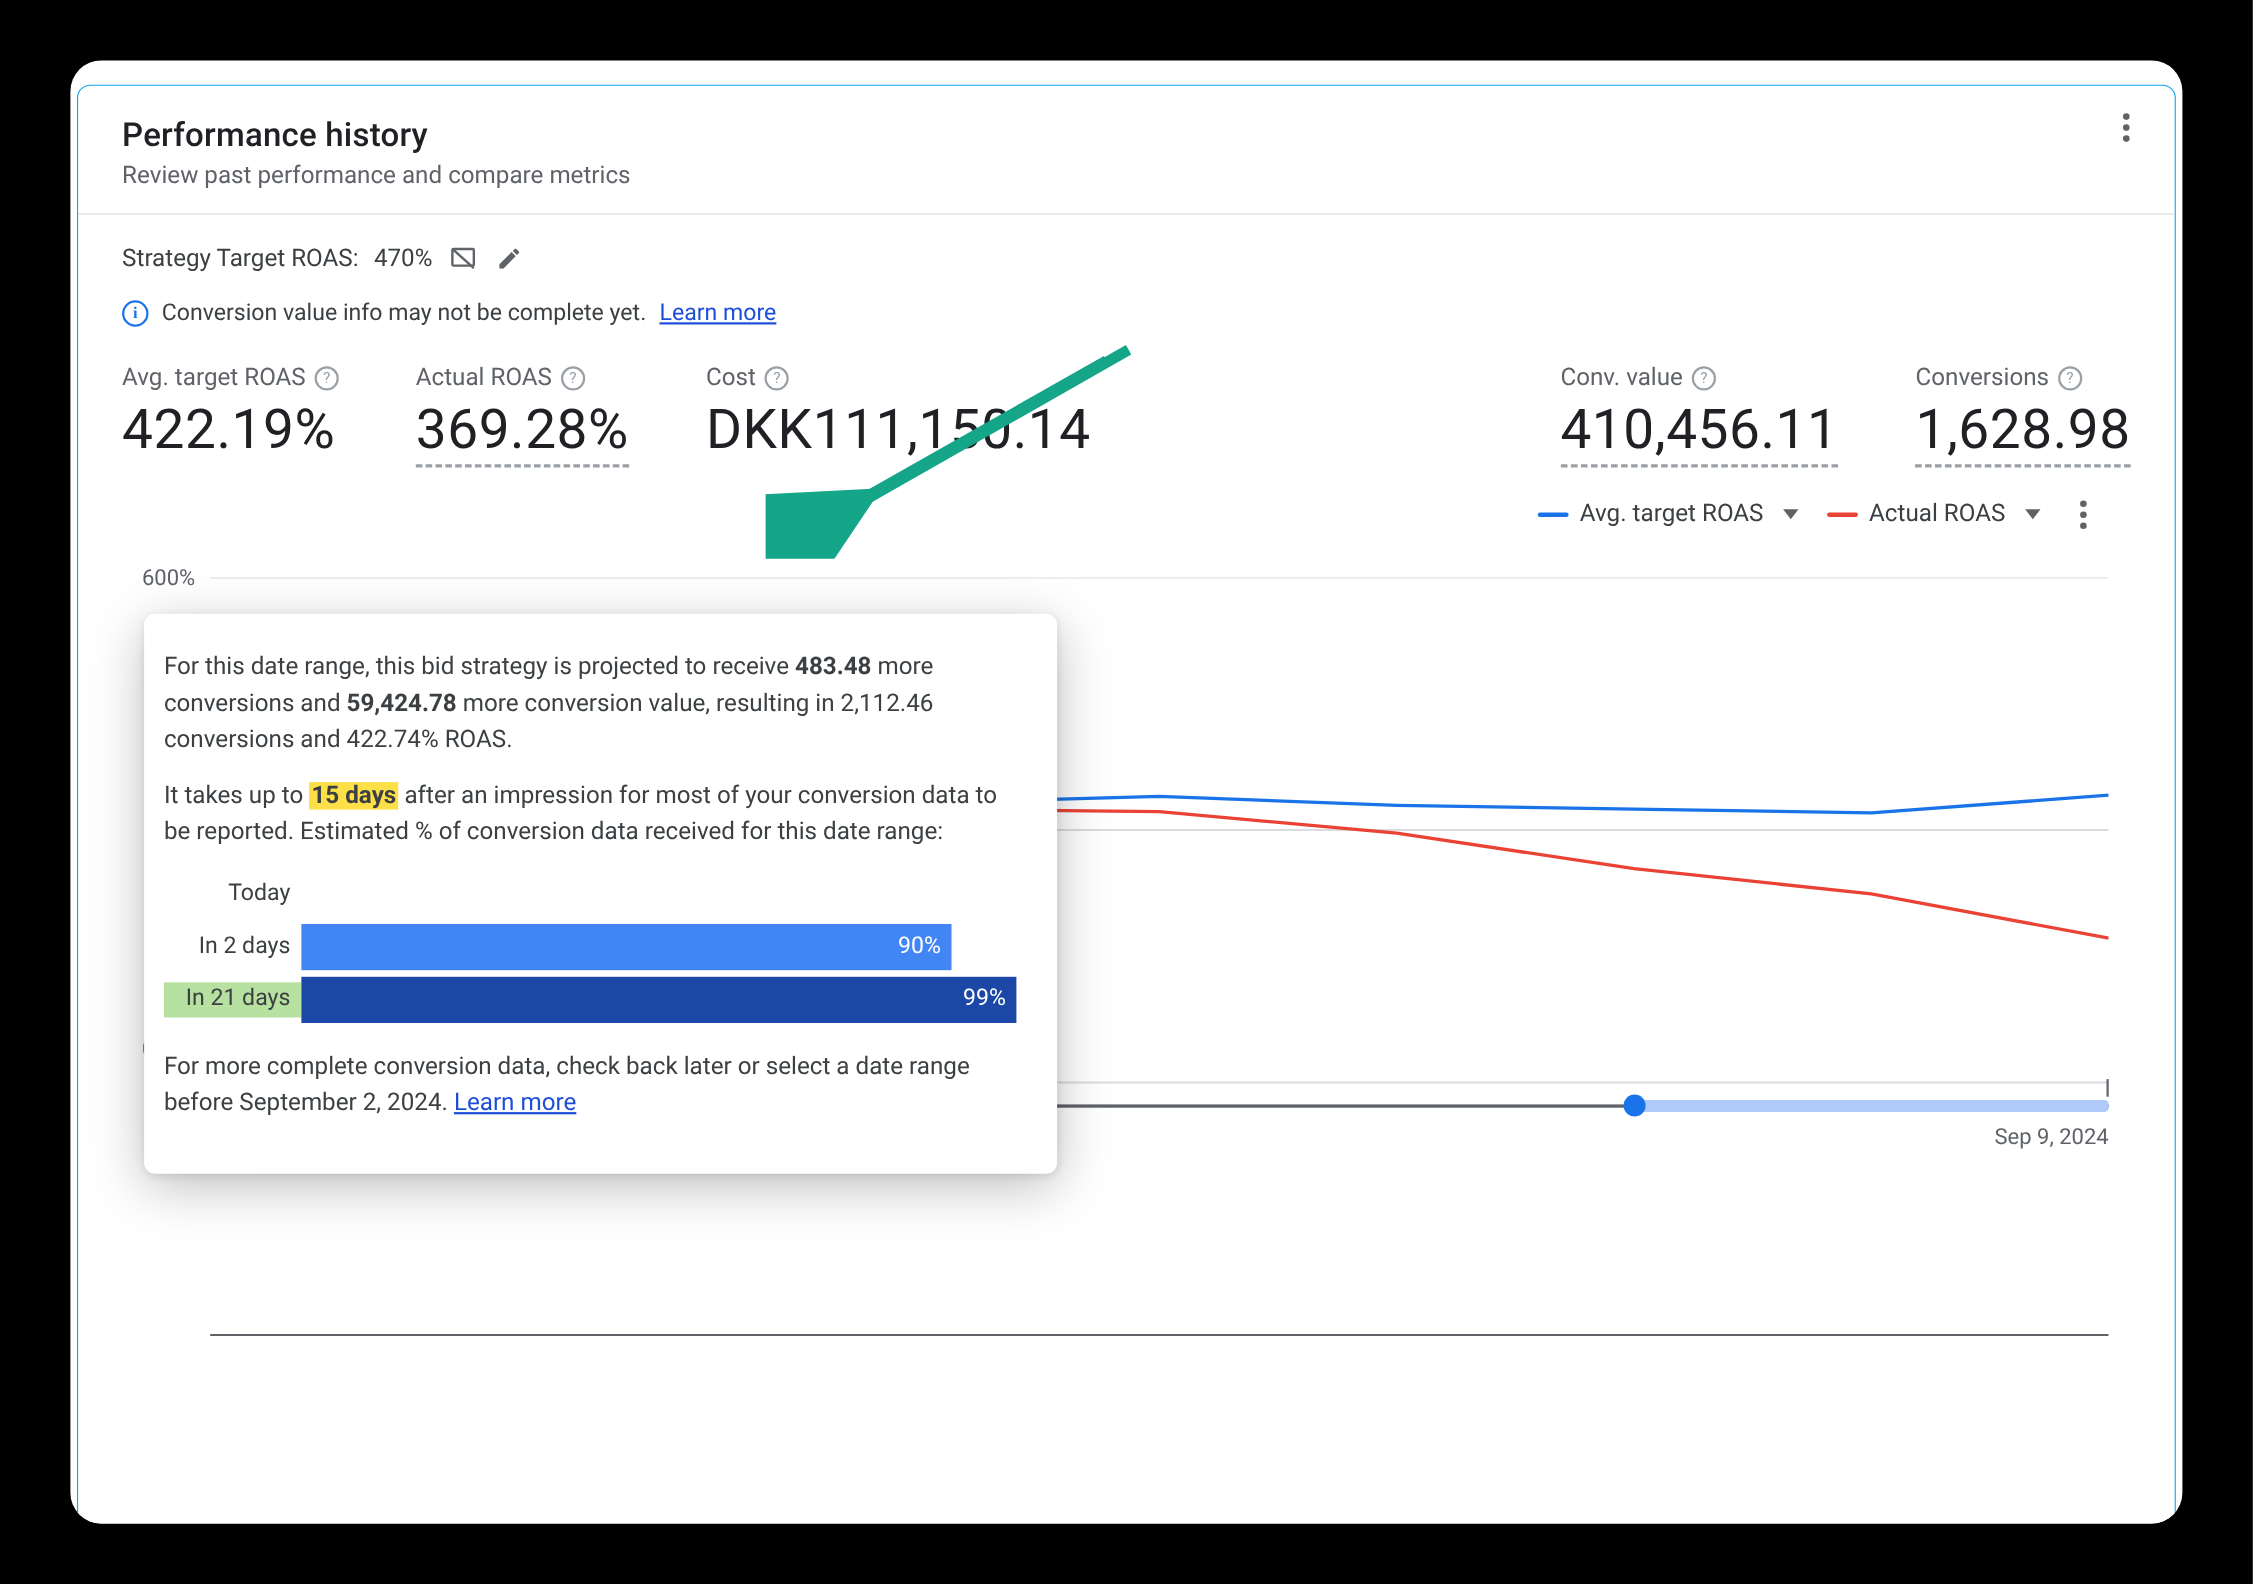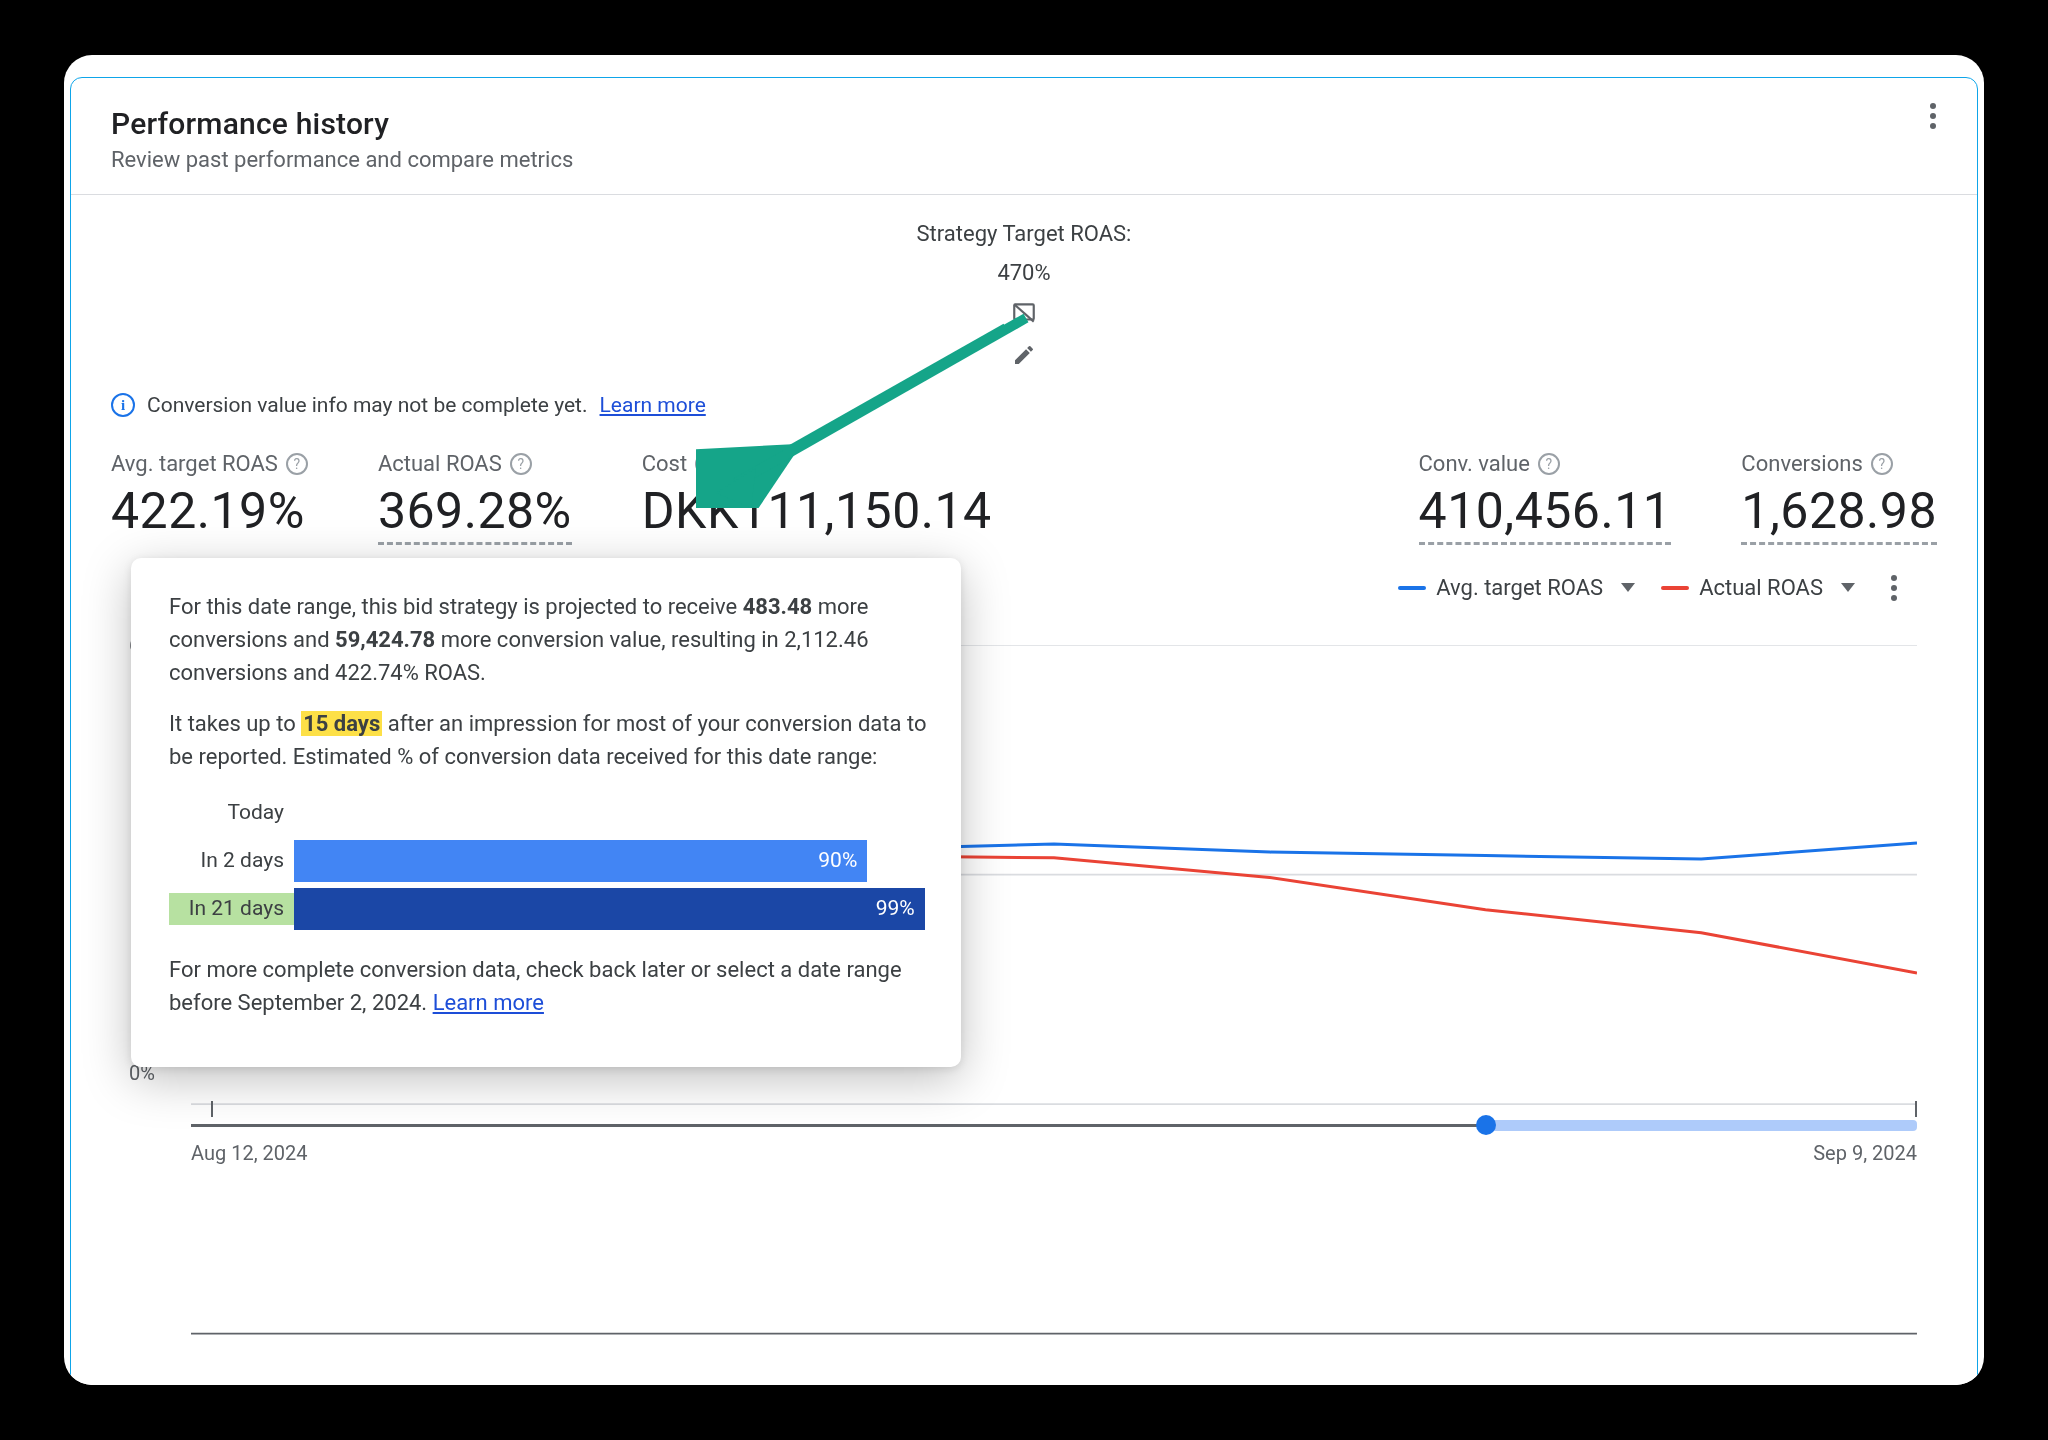--- a/index.html
+++ b/index.html
@@ -48,21 +48,21 @@
     width: 6px; height: 6px; background: #5f6368; border-radius: 50%;
     content: ""; display: block; position: relative;
   }
   .vdots::before { position: absolute; top: -10px; }
   .vdots::after { position: absolute; top: 10px; }
 
   .body { padding: 26px 40px 20px 40px; position: relative; }
 
   .strategy-row {
     display: flex; align-items: center; gap: 14px;
-    font-size: 22px; color: #3c4043; flex-direction: column;
+    font-size: 22px; color: #3c4043;
   }
   .icon-box {
     width: 28px; height: 28px; display:flex; align-items:center; justify-content:center;
     color: #5f6368;
   }
   .pencil { cursor: pointer; }
 
   .info-row {
     display: flex; align-items: center; gap: 12px;
     margin-top: 24px; font-size: 21px; color: #3c4043;
@@ -121,21 +121,21 @@
     transform: translateX(-50%);
   }
 
   .tooltip {
     position: absolute;
     left: 60px; top: 480px;
     width: 830px;
     background: #fff;
     border-radius: 10px;
     box-shadow: 0 12px 48px rgba(0,0,0,.25), 0 2px 8px rgba(0,0,0,.1);
-    padding: 32px 30px 30px 38px;
+    padding: 32px 30px 30px 18px;
     font-size: 22px; color: #3c4043; line-height: 1.5;
     z-index: 20;
   }
   .tooltip p { margin-bottom: 18px; }
   .tooltip b { font-weight: 700; }
   .hl { background: #fde047; padding: 0 2px; }
 
   .bars { margin: 10px 0 22px 0; }
   .bar-row { display:flex; align-items:center; height: 44px; margin-bottom: 4px; }
   .bar-lbl { width: 125px; text-align:right; padding-right: 10px; font-size: 21px; color:#3c4043; }

